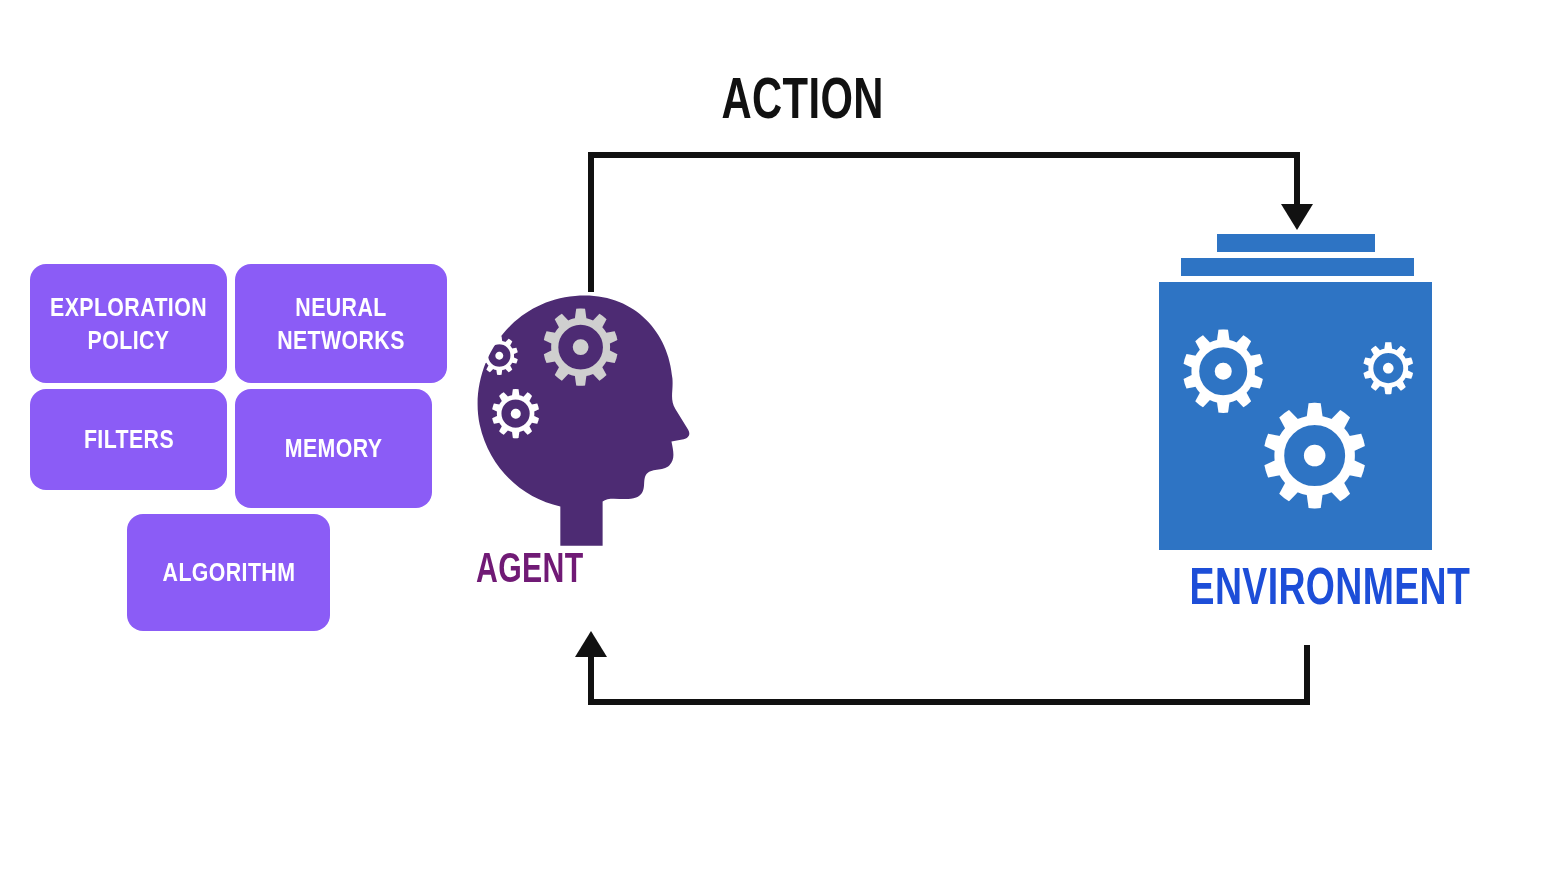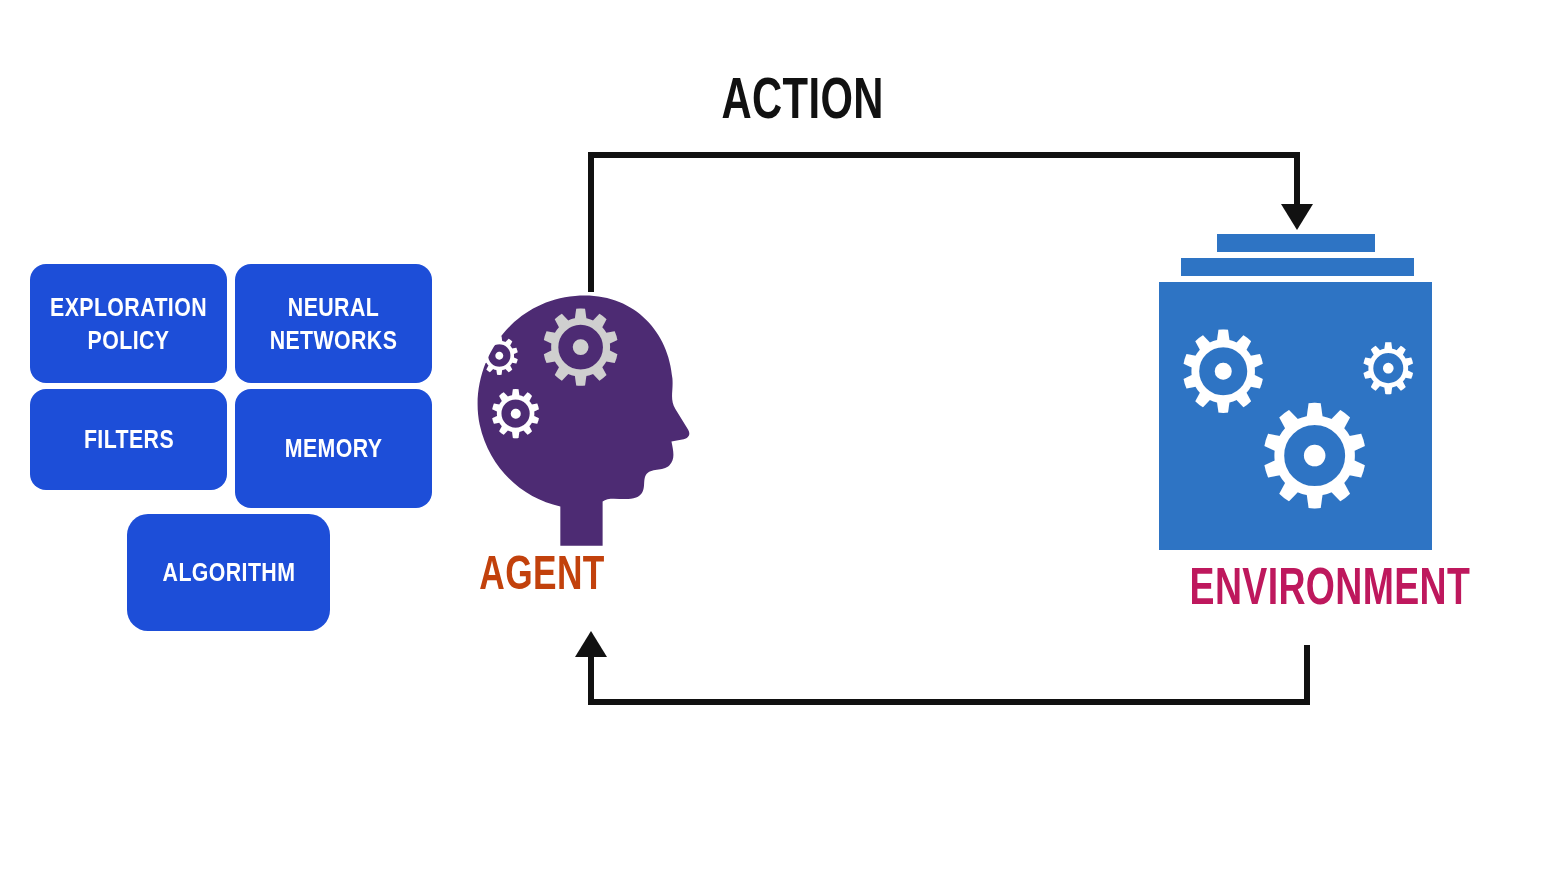--- a/index.html
+++ b/index.html
@@ -2,32 +2,32 @@
 <html><head>
 <meta charset="utf-8">
 <style>
   html,body { margin:0; padding:0; background:#ffffff; }
   .canvas {
     position:relative; width:1542px; height:884px; background:#ffffff;
     font-family:"Liberation Sans", sans-serif; overflow:hidden;
   }
   
   .pbox {
-    position:absolute; background:#1d4ed8; border-radius:16px; color:#ffffff;
+    position:absolute; background:#8b5cf6; border-radius:16px; color:#ffffff;
     display:flex; align-items:center; justify-content:center; text-align:center;
     font-weight:700; font-size:26px; line-height:1.25; padding:0;
     box-sizing:border-box;
   }
   .cond { display:inline-block; transform:scaleX(0.82); letter-spacing:0.5px; }
   
   .biglabel { position:absolute; font-weight:700; text-align:left; white-space:nowrap; }
   .biglabel .cond { transform:scaleX(0.72); }
   .lbl-black { color:#111111; font-size:58px; }
-  .lbl-purple { color:#c2410c; font-size:49px; }
-  .lbl-blue  { color:#be185d; font-size:52px; }
+  .lbl-purple { color:#701a75; font-size:42px; }
+  .lbl-blue  { color:#1d4ed8; font-size:52px; }
   
   .aline { position:absolute; background:#111111; }
   .ah-down { position:absolute; width:0; height:0;
     border-left:16px solid transparent; border-right:16px solid transparent;
     border-top:26px solid #111111; }
   .ah-up { position:absolute; width:0; height:0;
     border-left:16px solid transparent; border-right:16px solid transparent;
     border-bottom:26px solid #111111; }
   
   .agent-icon { position:absolute; left:462px; top:282px; width:236px; height:270px; }
@@ -38,30 +38,30 @@
   .env-box { position:absolute; left:1159px; top:282px; width:273px; height:268px; background:#2e74c4; }
 </style>
 </head>
 <body>
 
 <div class="canvas">
 
   <div class="pbox" style="left:30px; top:264px; width:197px; height:119px;">
     <span class="cond">EXPLORATION POLICY</span>
   </div>
-  <div class="pbox" style="left:235px; top:264px; width:197px; height:119px;">
+  <div class="pbox" style="left:235px; top:264px; width:212px; height:119px;">
     <span class="cond">NEURAL NETWORKS</span>
   </div>
   <div class="pbox" style="left:30px; top:389px; width:197px; height:101px;">
     <span class="cond">FILTERS</span>
   </div>
   <div class="pbox" style="left:235px; top:389px; width:197px; height:119px;text-align:center;">
     <span class="cond">MEMORY</span>
   </div>
-  <div class="pbox" style="left:127px; top:514px; width:203px; height:117px;border-radius:21px;">
+  <div class="pbox" style="left:127px; top:514px; width:203px; height:117px;">
     <span class="cond">ALGORITHM</span>
   </div>
 
   <div class="aline" style="left:588px; top:152px; width:6px; height:140px;"></div>
   <div class="aline" style="left:588px; top:152px; width:712px; height:6px;"></div>
   <div class="aline" style="left:1294px; top:152px; width:6px; height:54px;"></div>
   <div class="ah-down" style="left:1281px; top:204px;"></div>
   <div class="biglabel lbl-black" style="left:690px; top:64px; width:510px;">
     <span class="cond">ACTION</span>
   </div>

